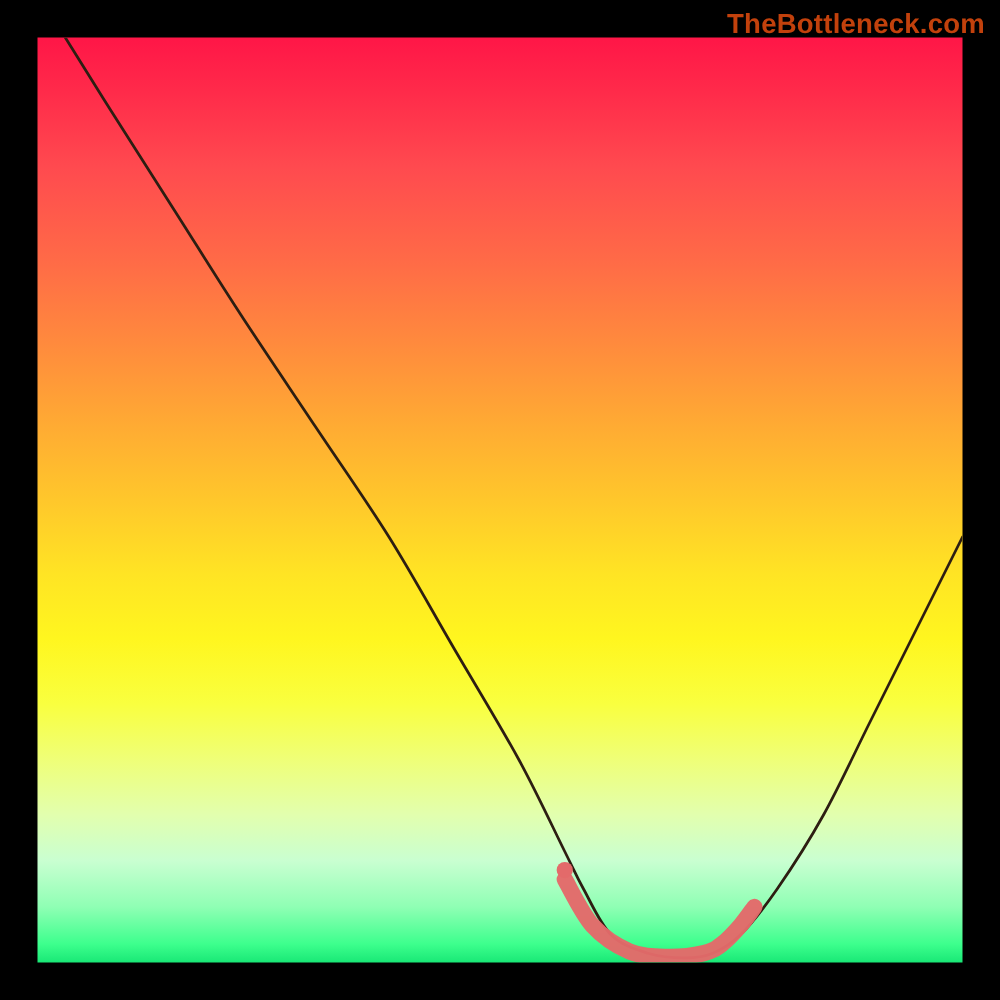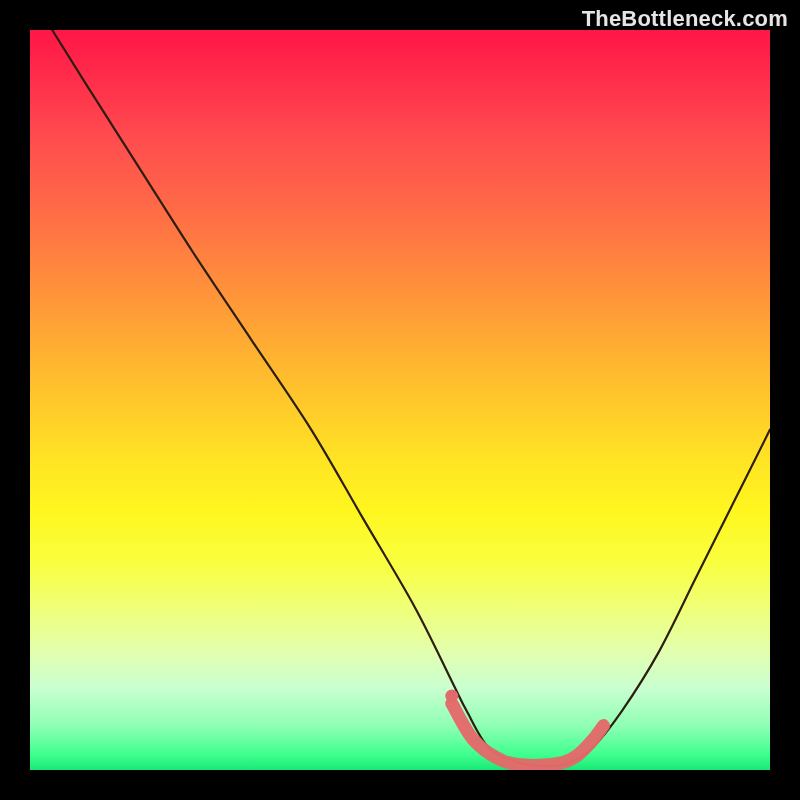--- a/index.html
+++ b/index.html
@@ -14,21 +14,21 @@
   .canvas {
     position: relative;
     width: 800px;
     height: 800px;
     background: #000;
   }
   .attribution {
     position: absolute;
     top: 6px;
     right: 12px;
-    color: #e5e5e5;
+    color: #c2410c;
     font-size: 22px;
     font-weight: 600;
     letter-spacing: 0.2px;
     z-index: 30;
     margin-left: 16px;
   }
   .plot-area {
     position: absolute;
     left: 30px;
     top: 30px;

